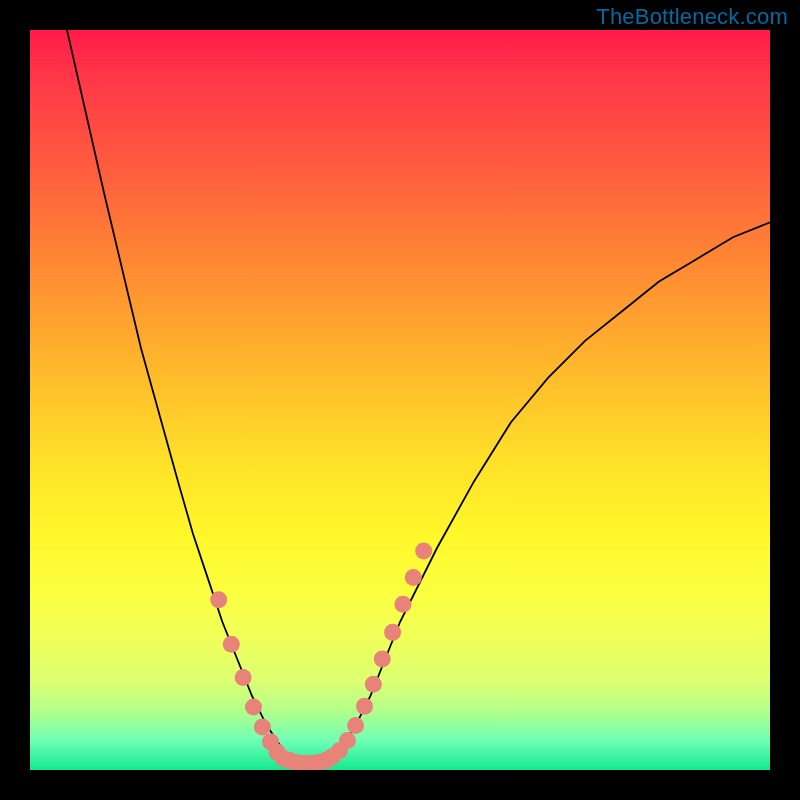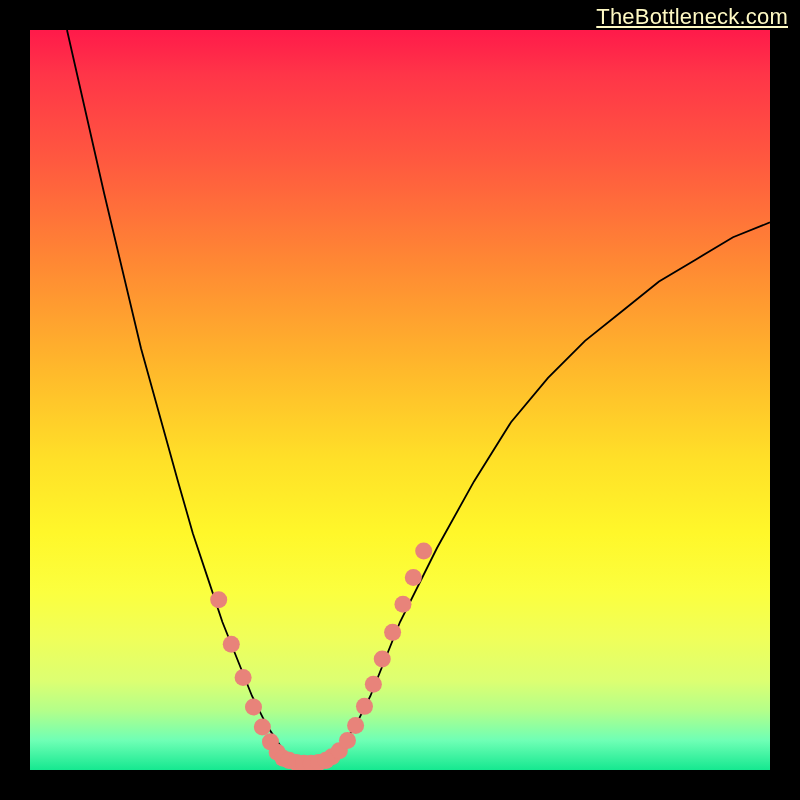--- a/index.html
+++ b/index.html
@@ -13,26 +13,25 @@
   .frame {
     width: 800px;
     height: 800px;
     background: #000;
     position: relative;
   }
   .watermark {
     position: absolute;
     top: 4px;
     right: 12px;
-    color: #fef9c3;
+    color: #0369a1;
     font-size: 22px;
     font-weight: 500;
     z-index: 10;
     letter-spacing: 0.2px;
-    text-decoration: underline;
   }
   .plot-area {
     position: absolute;
     left: 30px;
     top: 30px;
     width: 740px;
     height: 740px;
     background: linear-gradient(to bottom,
       #ff1a4a 0%,
       #ff3548 6%,

